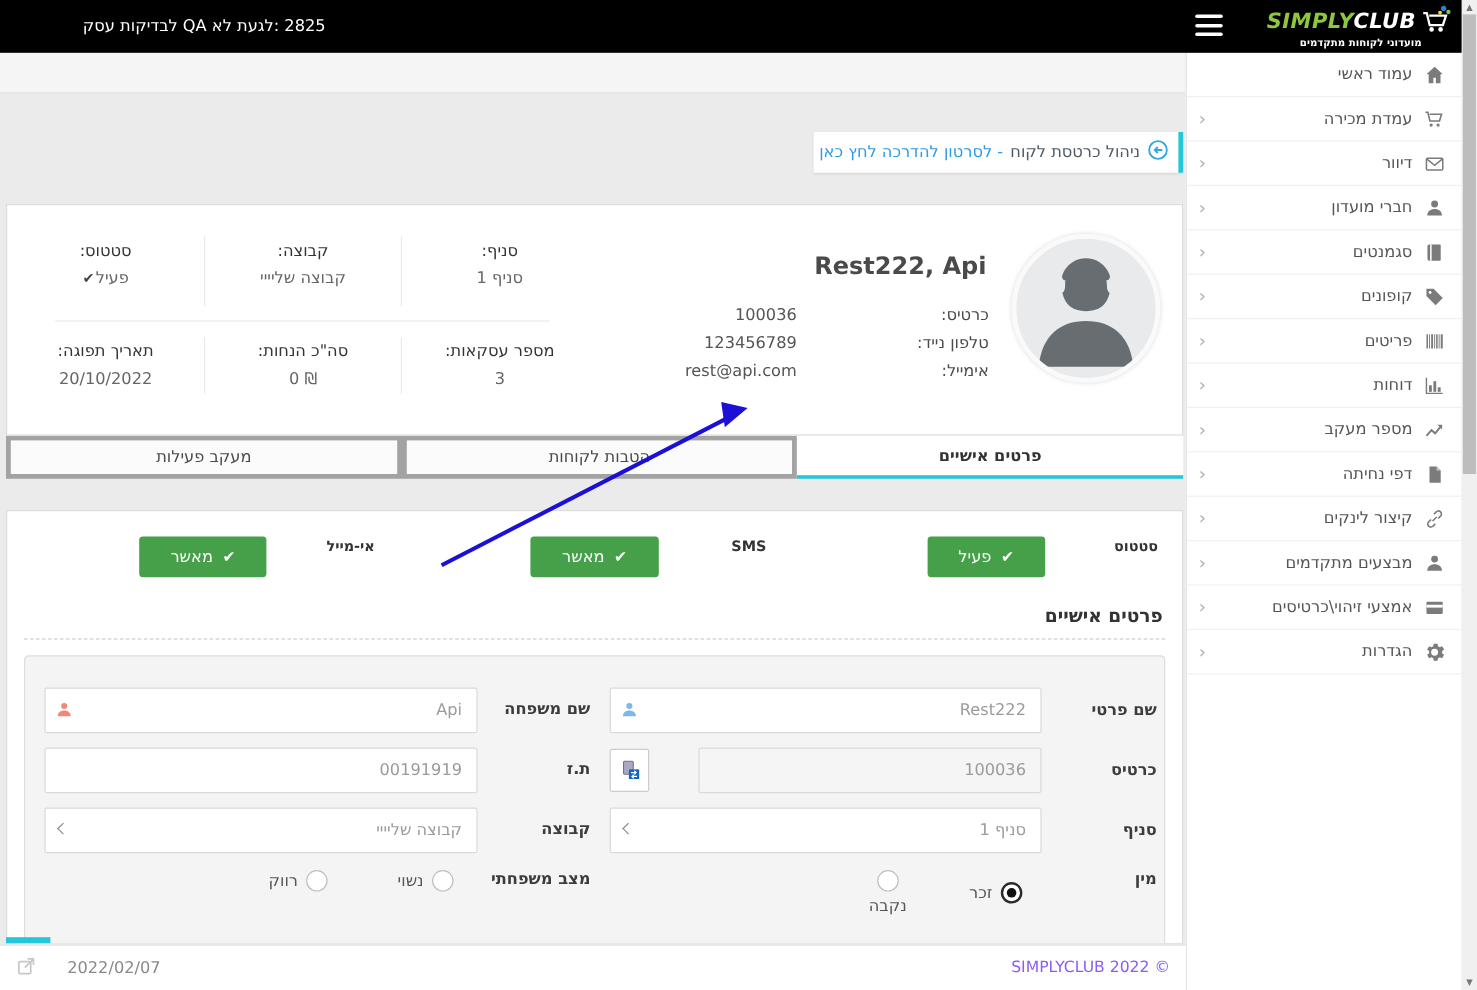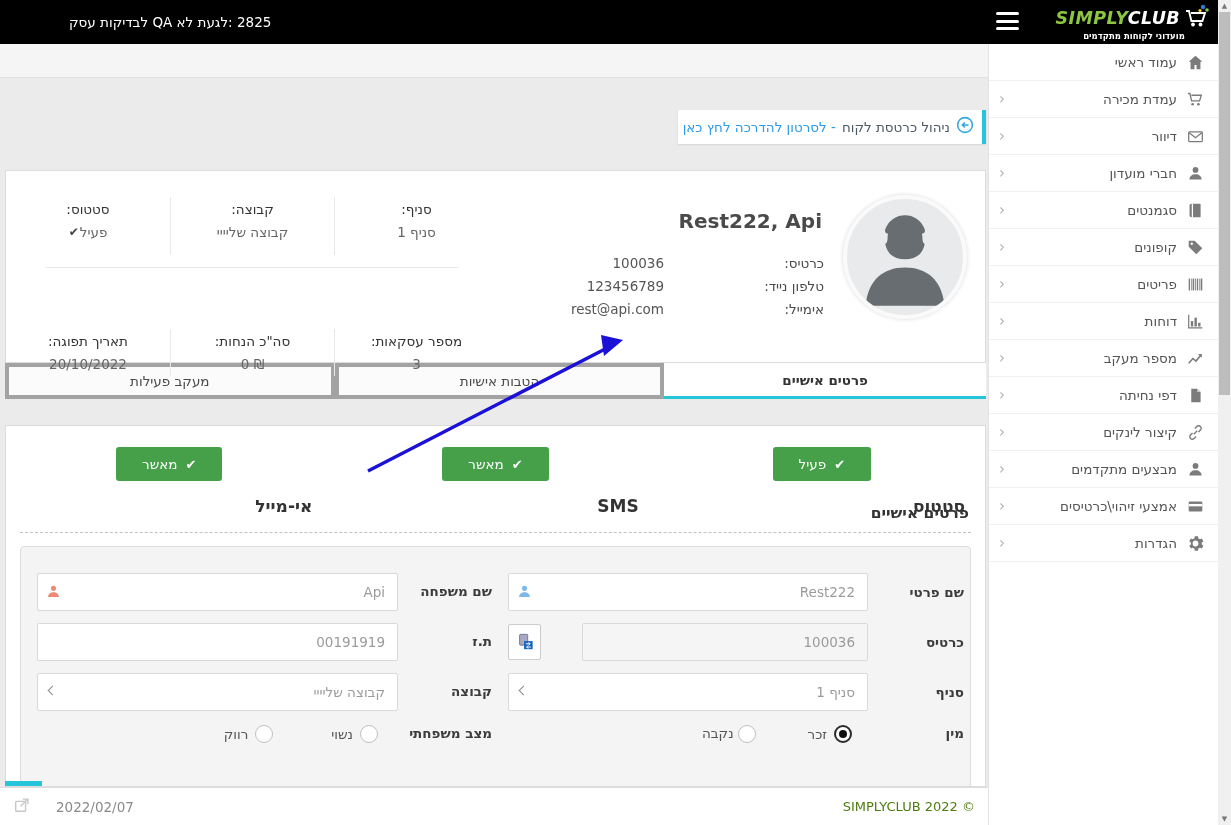--- a/index.html
+++ b/index.html
@@ -58,41 +58,41 @@
   .contact { position:absolute; right:161px; top:84px; width:250px; }
   .c-row { position:relative; height:23px; }
   .c-label { position:absolute; right:0; font-size:13.5px; color:#4a4a4a; }
   .c-value { position:absolute; right:160px; font-size:13.5px; color:#555; direction:ltr; white-space:nowrap; }
   .details { position:absolute; left:0; top:0; width:492px; height:100%; }
   .d-row { position:absolute; left:0; right:0; display:flex; }
   .d-row1 { top:26px; } .d-row2 { top:110px; }
   .d-cell { flex:1 1 33.33%; text-align:center; padding:4px 4px; }
   .d-row1 .d-cell { border-left:1px solid #e9e9e9; min-height:58px;}
   .d-row1 .d-cell:last-child { border-left:none; }
-  .d-row2 .d-cell { border-left:1px solid #e9e9e9;margin-top:48px; }
+  .d-row2 .d-cell { border-left:1px solid #e9e9e9; }
   .d-row2 .d-cell:last-child { border-left:none; }
   .d-split { position:absolute; top:96px; left:40px; right:40px; border-top:1px solid #e9e9e9; }
   .d-label { font-size:13.5px; font-weight:normal; color:#333; margin-bottom:7px; }
   .d-value { font-size:13.5px; color:#666; }
   .d-status { display:flex; justify-content:center; align-items:center; gap:1px; }
   .d-check { font-size:12px; color:#444; }
   .ltr { direction:ltr; unicode-bidi:isolate; }
 
   
   .tabs { margin:0 2px 0 5px; height:36px; display:flex; }
   .tab { flex:1; display:flex; align-items:center; justify-content:center; font-size:13.5px;
     cursor:pointer; background:#fbfbfb; border:4px solid #a3a3a3; color:#4a4a4a; }
   .tab.active { background:#fff; border:none; border-bottom:3px solid #26c6da; color:#333; font-weight:bold; }
 
   
   .panel2 { position:relative; margin:26px 2px 0 5px; height:362px; background:#fff;
     border:1px solid #dcdcdc; overflow:hidden; }
   .consents { display:flex; margin-top:12px; height:52px; }
   .consent { flex:1; position:relative; display:flex; align-items:center; justify-content:center; }
-  .consent-label { position:absolute; right:20px; top:10px; font-size:17px; font-weight:bold; color:#333;margin-top:48px; }
+  .consent-label { position:absolute; right:20px; top:10px; font-size:12px; font-weight:bold; color:#333; }
   .btn-green { display:flex; align-items:center; gap:8px; background:#46a049; color:#fff; border:none;
     border-radius:3px; height:34px; padding:0 26px; font-size:13.5px; cursor:pointer;
     font-family:inherit; }
   .btn-green .bcheck { font-size:13px; }
   .section-title { margin:14px 16px 10px; font-size:15.5px; font-weight:bold; color:#333; }
   .dotted { margin:0 14px; border-top:1px dashed #c3c3c3; }
 
   .form-panel { margin:13px 14px 0; background:#f4f4f4; border:1px solid #ddd; border-radius:4px;
     padding:26px 6px 40px 16px; }
   .f-row { display:flex; align-items:center; margin-bottom:12px; }
@@ -109,37 +109,37 @@
   .sync-btn { margin-inline-start:auto; width:33px; height:36px; background:#fff; border:1px solid #ccc;
     border-radius:2px; display:flex; align-items:center; justify-content:center; cursor:pointer; }
   .selbox { position:relative; height:38px; background:#fff; border:1px solid #d9d9d9; border-radius:2px;
     cursor:pointer; }
   .selbox .selval { line-height:36px; padding:0 12px; font-size:13.5px; color:#9b9b9b; }
   .sel-arrow { position:absolute; left:11px; top:13px; width:7px; height:7px;
     border-left:1.5px solid #8a8a8a; border-bottom:1.5px solid #8a8a8a; transform:rotate(45deg); }
   .radio-row { align-items:flex-start; margin-top:14px; }
   .radio-group { display:flex; gap:52px; padding-right:16px; }
   .radio-pair { display:flex; align-items:center; gap:7px; }
-  .radio-stack { display:flex; flex-direction:row; gap:4px; }
+  .radio-stack { display:flex; flex-direction:column; align-items:center; gap:4px; }
   .radio { width:18px; height:18px; border-radius:50%; background:#fff; border:1px solid #c0c0c0;
     position:relative; cursor:pointer; flex:0 0 18px; }
   .radio[data-checked="true"] { border:2px solid #2b2b2b; }
   .radio[data-checked="true"]::after { content:""; position:absolute; left:3px; top:3px; width:8px; height:8px;
     border-radius:50%; background:#111; }
   .radio-label { font-size:13.5px; color:#555; }
 
   
   .annot { position:absolute; left:350px; top:180px; width:290px; height:220px; z-index:7; pointer-events:none; }
 
   
   .minicyan { position:absolute; left:5px; bottom:39px; width:37px; height:5px; background:#26c6da; z-index:8; }
   .footer { position:absolute; bottom:0; left:0; width:988px; height:38px; background:#fff;
     border-top:1px solid #ddd; z-index:8; display:flex; align-items:center; justify-content:space-between;
     padding:0 13px; }
-  .foot-copy { font-size:13px; color:#4d7c0f; direction:ltr; }
+  .foot-copy { font-size:13px; color:#8b5cf6; direction:ltr; }
   .foot-date-grp { display:flex; align-items:center; gap:25px; direction:ltr; }
   .foot-date { font-size:13.5px; color:#8a8a8a; }
 </style>
 </head>
 <body>
 
 <div class="page">
 
   <div class="redbar">
     <div class="biz-label">עסק‎ לבדיקות‎ QA לא‎ לגעת:‎ 2825</div>
@@ -391,21 +391,21 @@
             <div class="d-cell">
               <div class="d-label">תאריך תפוגה:</div>
               <div class="d-value ltr">20/10/2022</div>
             </div>
           </div>
         </div>
       </section>
 
       <div class="tabs">
         <div class="tab active">פרטים אישיים</div>
-        <div class="tab">הטבות אישיות</div>
+        <div class="tab">הטבות לקוחות</div>
         <div class="tab">מעקב פעילות</div>
       </div>
 
       <section class="panel2">
         <div class="consents">
           <div class="consent">
             <span class="consent-label">סטטוס</span>
             <button class="btn-green">
               <span class="bcheck">✔</span>
                 <span>פעיל</span>

